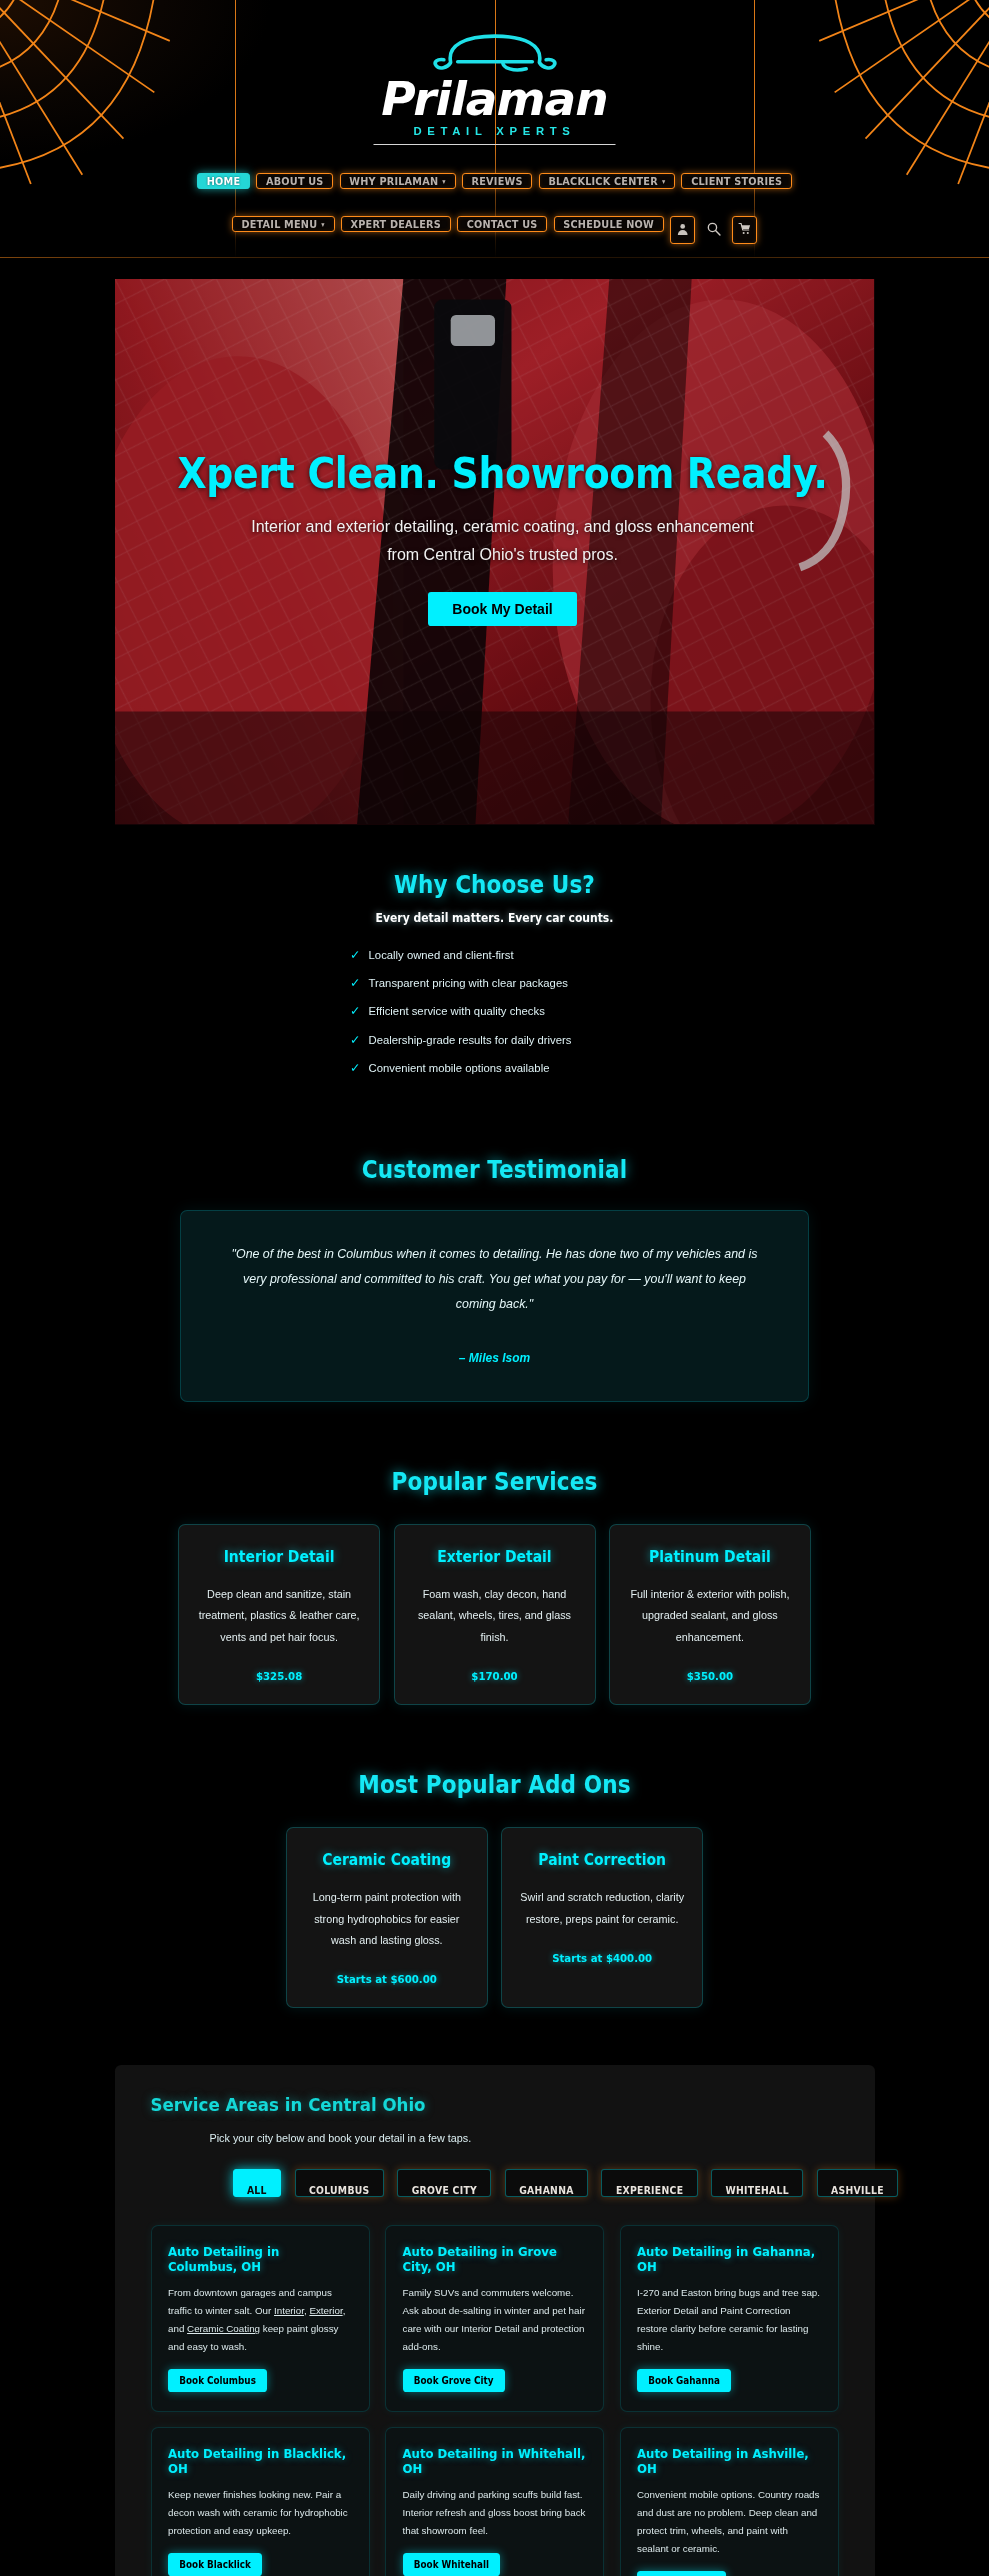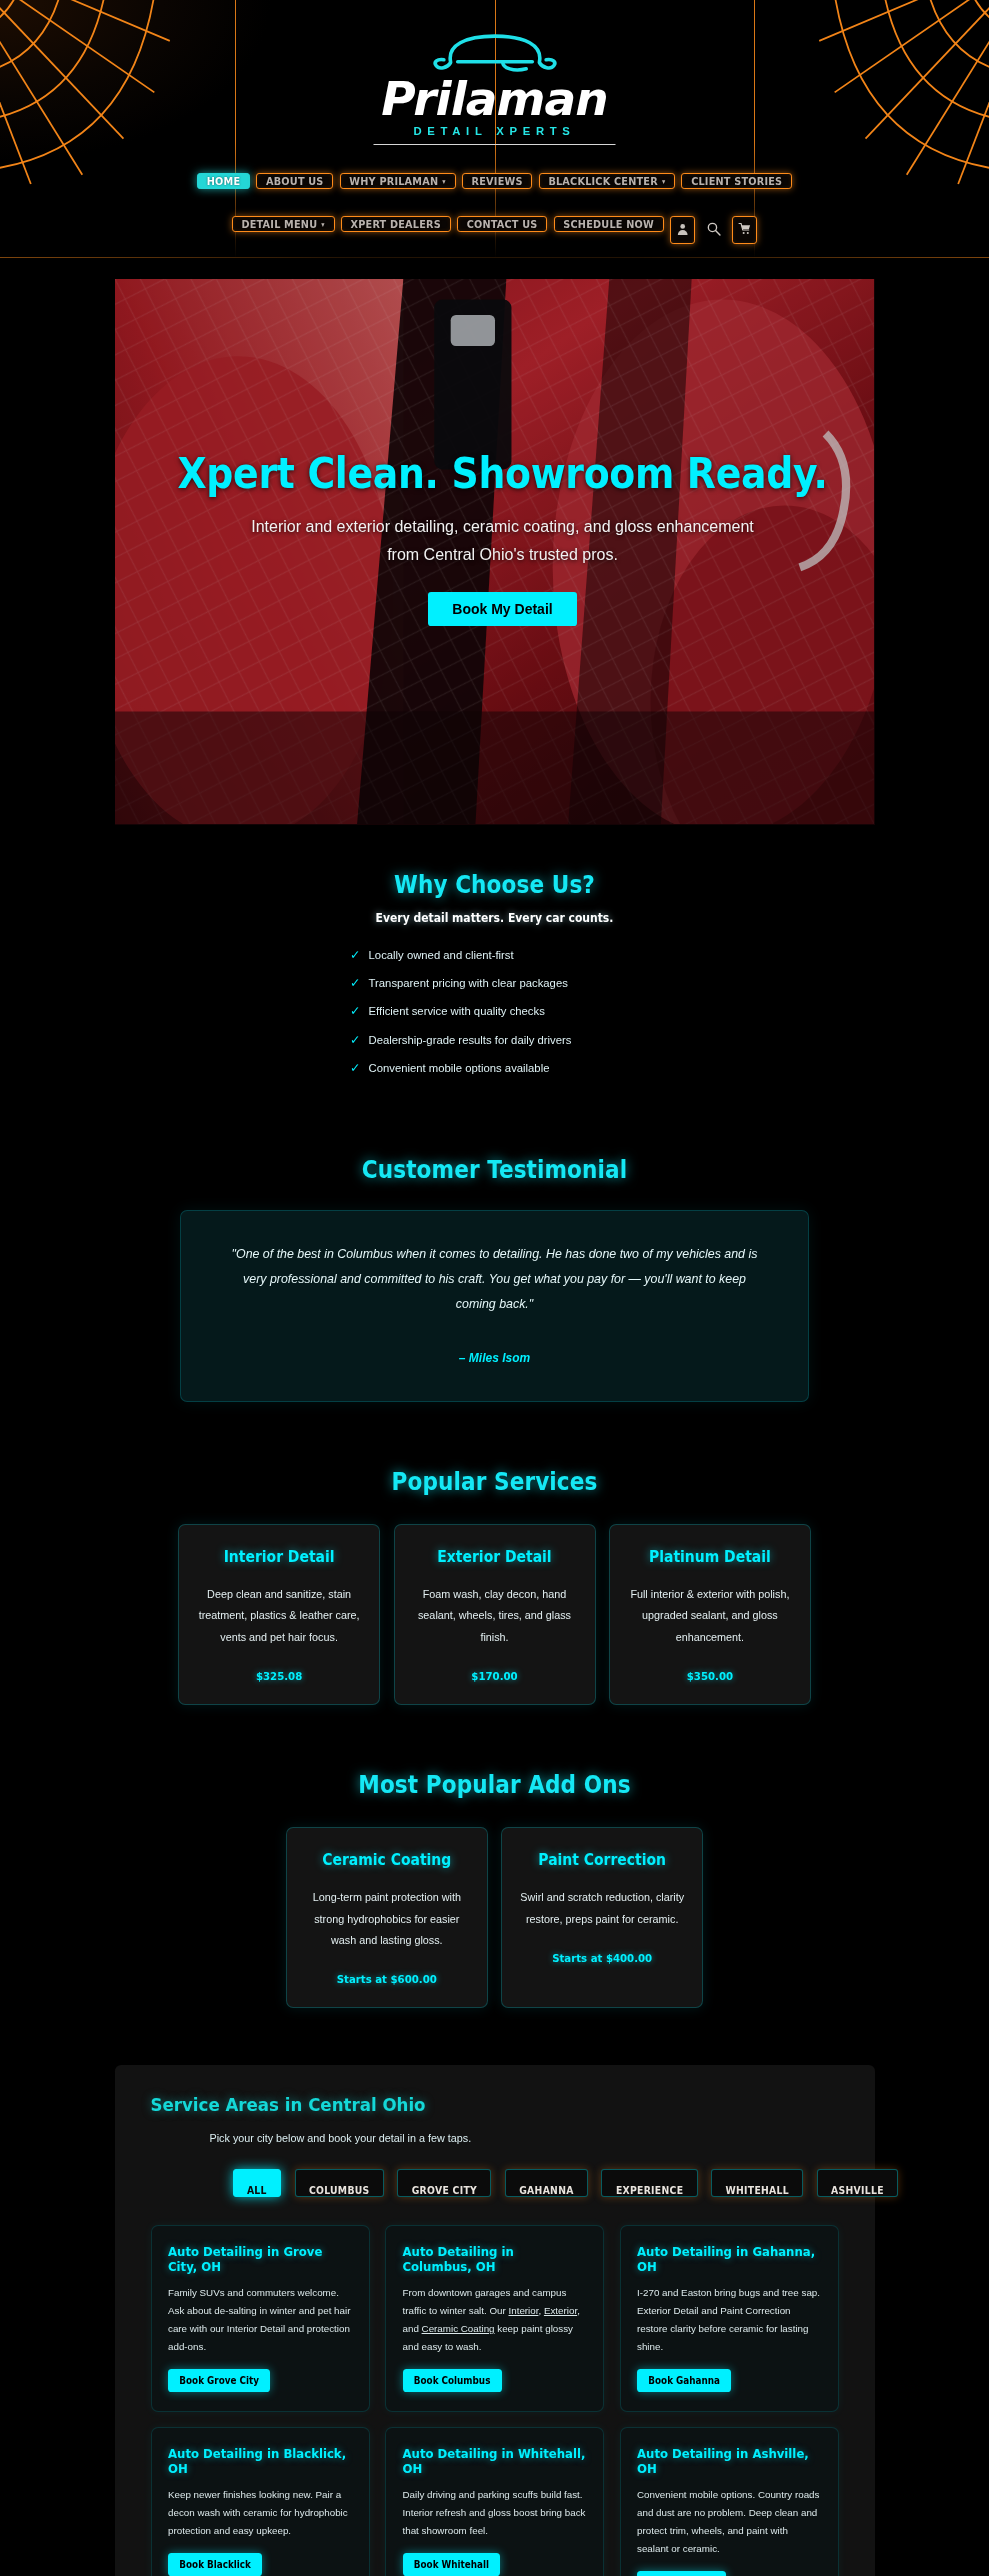--- a/index.html
+++ b/index.html
@@ -523,22 +523,22 @@
           <span>EXPERIENCE</span>
         </div>
         <div class="chip">
           <span>WHITEHALL</span>
         </div>
         <div class="chip">
           <span>ASHVILLE</span>
         </div>
       </div>
     <div class="city-grid" id="cityGrid">
+        <div class="city-card"><div class="city-title">Auto Detailing in Columbus, OH</div><div class="city-desc">From downtown garages and campus traffic to winter salt. Our <u>Interior</u>, <u>Exterior</u>, and <u>Ceramic Coating</u> keep paint glossy and easy to wash.</div><button class="city-btn">Book Columbus</button></div>
         <div class="city-card"><div class="city-title">Auto Detailing in Grove City, OH</div><div class="city-desc">Family SUVs and commuters welcome. Ask about de-salting in winter and pet hair care with our Interior Detail and protection add-ons.</div><button class="city-btn">Book Grove City</button></div>
-        <div class="city-card"><div class="city-title">Auto Detailing in Columbus, OH</div><div class="city-desc">From downtown garages and campus traffic to winter salt. Our <u>Interior</u>, <u>Exterior</u>, and <u>Ceramic Coating</u> keep paint glossy and easy to wash.</div><button class="city-btn">Book Columbus</button></div>
         <div class="city-card"><div class="city-title">Auto Detailing in Gahanna, OH</div><div class="city-desc">I-270 and Easton bring bugs and tree sap. Exterior Detail and Paint Correction restore clarity before ceramic for lasting shine.</div><button class="city-btn">Book Gahanna</button></div>
         <div class="city-card"><div class="city-title">Auto Detailing in Blacklick, OH</div><div class="city-desc">Keep newer finishes looking new. Pair a decon wash with ceramic for hydrophobic protection and easy upkeep.</div><button class="city-btn">Book Blacklick</button></div>
         <div class="city-card"><div class="city-title">Auto Detailing in Whitehall, OH</div><div class="city-desc">Daily driving and parking scuffs build fast. Interior refresh and gloss boost bring back that showroom feel.</div><button class="city-btn">Book Whitehall</button></div>
         <div class="city-card"><div class="city-title">Auto Detailing in Ashville, OH</div><div class="city-desc">Convenient mobile options. Country roads and dust are no problem. Deep clean and protect trim, wheels, and paint with sealant or ceramic.</div><button class="city-btn">Book Ashville</button></div>
       </div>
   </div>
 
 </div>
 
 

